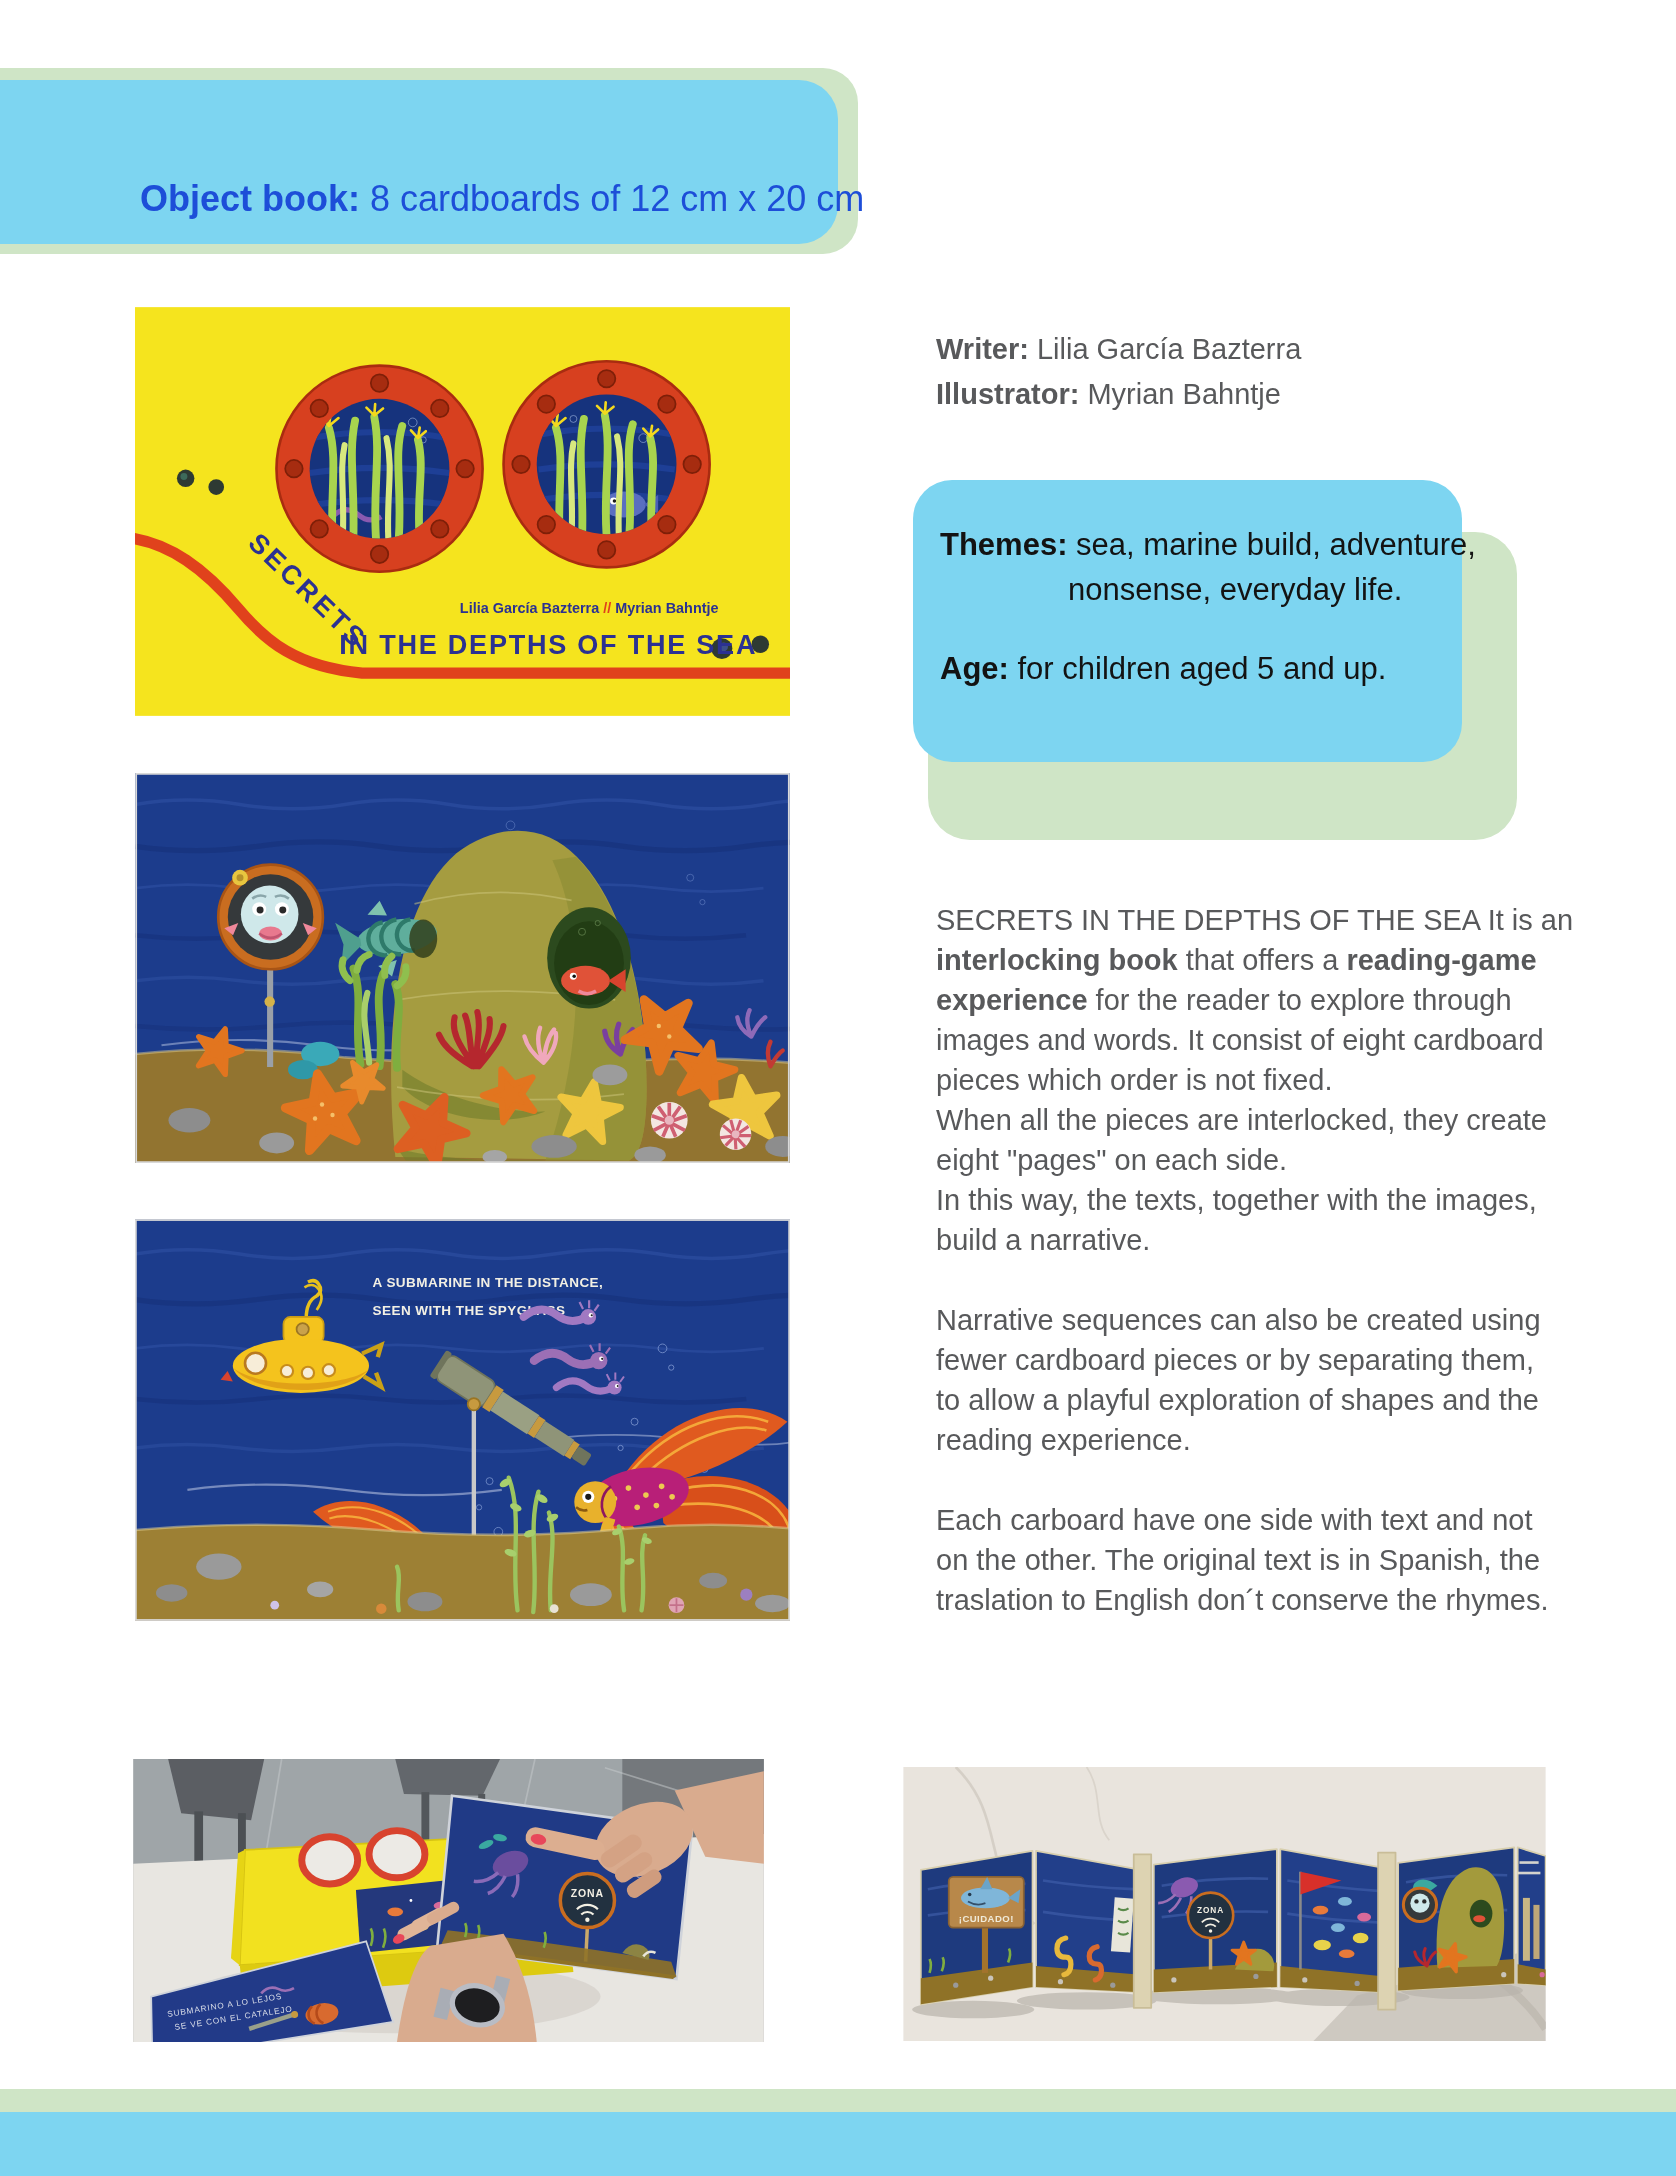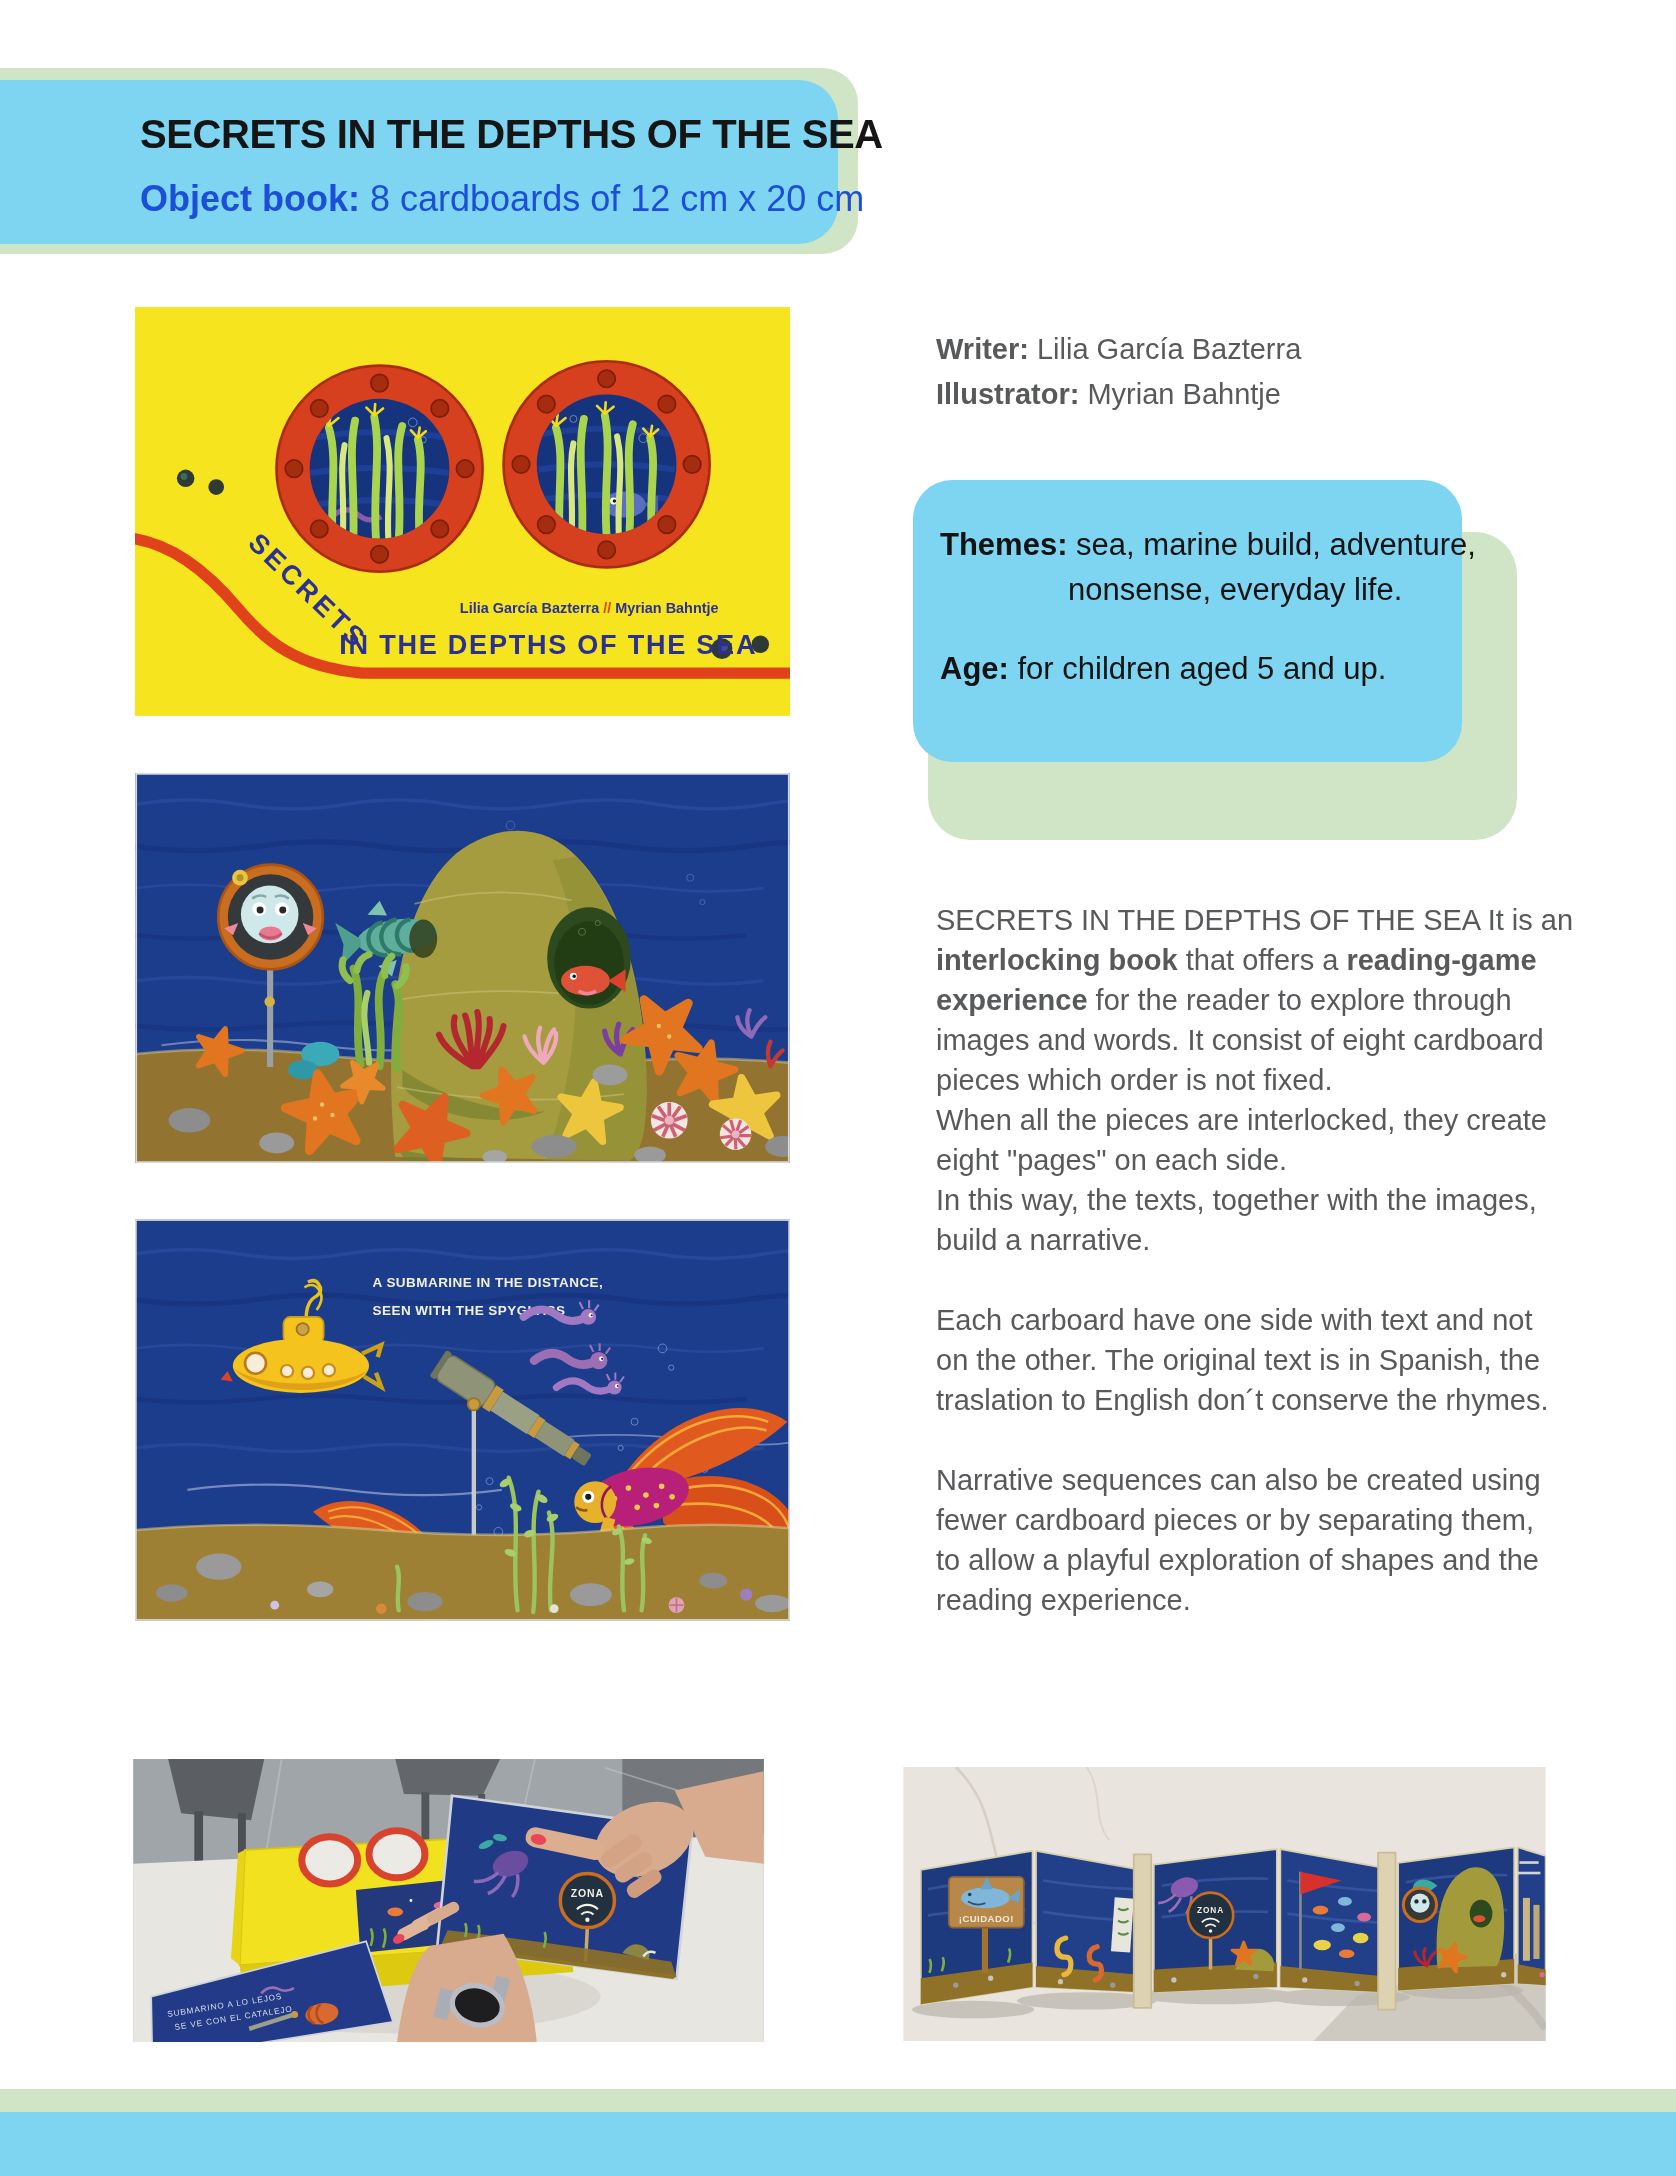--- a/index.html
+++ b/index.html
@@ -30,21 +30,20 @@
   svg{display:block;}
   .spread-border{fill:none;stroke:#d9d9d9;stroke-width:2;}
 </style>
 </head>
 <body>
 
 <div class="page">
 
   <div class="abs header-green"></div>
   <div class="abs header-blue"></div>
-  <div class="abs header-title">SECRETS IN THE DEPTHS OF THE SEA</div>
   <p class="abs header-subtitle" style="margin:0;"><strong>Object book:</strong><span> 8 cardboards of 12 cm x 20 cm</span></p>
 
   <svg class="abs" style="left:135px;top:307px;" width="655" height="409" viewBox="0 0 750 468">
     <defs>
       <clipPath id="winL">
           <circle cx="280" cy="185" r="80"></circle>
         </clipPath>
       <clipPath id="winR">
           <circle cx="540" cy="180" r="80"></circle>
         </clipPath>
@@ -431,22 +430,22 @@
   <div class="abs themes-green"></div>
   <div class="abs themes-blue"></div>
   <div class="abs themes-text">
     <div><strong>Themes:</strong><span> sea, marine build, adventure,</span></div>
     <div class="indent">nonsense, everyday life.</div>
     <div class="age-line"><strong>Age:</strong><span> for children aged 5 and up.</span></div>
   </div>
 
   <div class="abs description">
     <p>SECRETS IN THE DEPTHS OF THE SEA It is an<br><strong>interlocking book</strong> that offers a <strong>reading-game</strong><br><strong>experience</strong> for the reader to explore through<br>images and words. It consist of eight cardboard<br>pieces which order is not fixed.<br>When all the pieces are interlocked, they create<br>eight "pages" on each side.<br>In this way, the texts, together with the images,<br>build a narrative.</p>
+    <p>Narrative sequences can also be created using<br>fewer cardboard pieces or by separating them,<br>to allow a playful exploration of shapes and the<br>reading experience.</p>
     <p>Each carboard have one side with text and not<br>on the other. The original text is in Spanish, the<br>traslation to English don´t conserve the rhymes.</p>
-    <p>Narrative sequences can also be created using<br>fewer cardboard pieces or by separating them,<br>to allow a playful exploration of shapes and the<br>reading experience.</p>
   </div>
 
   <svg class="abs" style="left:133px;top:1759px;" width="631" height="283" viewBox="0 0 722 324">
     <rect width="722" height="324" fill="#9fa5a8"></rect>
     <g>
       <polygon points="40,0 150,0 135,70 55,62" fill="#5b5e63"></polygon>
       <rect x="70" y="60" width="10" height="62" fill="#4c5054"></rect>
         <rect x="120" y="62" width="9" height="56" fill="#4c5054"></rect>
       <polygon points="300,0 420,0 400,42 310,40" fill="#63676c"></polygon>
       <rect x="330" y="38" width="9" height="72" fill="#53575b"></rect>

